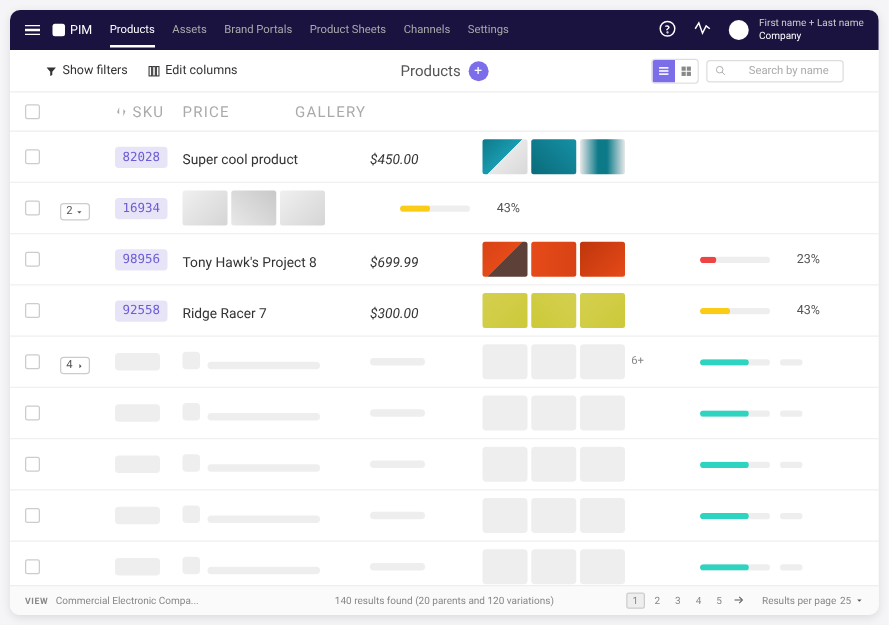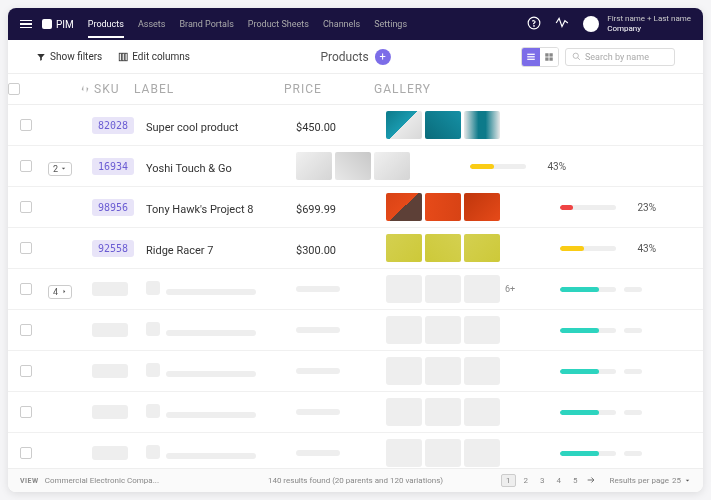--- a/index.html
+++ b/index.html
@@ -21,39 +21,39 @@
 .topbar .user-company { color: #fff; }
 
 .toolbar { display: flex; align-items: center; padding: 8px 28px; height: 34px; border-bottom: 1px solid #eee; font-size: 10px; }
 .toolbar .tool-btn { display: flex; align-items: center; gap: 4px; margin-right: 16px; cursor: pointer; color: #333; }
 .toolbar .page-title { position: absolute; left: 50%; transform: translateX(-50%); display: flex; align-items: center; gap: 6px; font-size: 12px; color: #555; }
 .toolbar .add-btn { width: 16px; height: 16px; background: #7c6de8; border-radius: 50%; color: #fff; display: flex; align-items: center; justify-content: center; font-size: 11px; }
 .toolbar .right-tools { margin-left: auto; display: flex; align-items: center; gap: 6px; }
 .toolbar .view-toggle { display: flex; border: 1px solid #ddd; border-radius: 3px; overflow: hidden; }
 .toolbar .view-btn { width: 18px; height: 18px; display: flex; align-items: center; justify-content: center; background: #fff; }
 .toolbar .view-btn.active { background: #7c6de8; color: #fff; }
-.toolbar .search-box { border: 1px solid #ddd; border-radius: 3px; padding: 3px 6px; display: flex; align-items: center; gap: 4px; width: 110px; font-size: 9px; color: #aaa; }
+.toolbar .search-box { border: 1px solid #ddd; border-radius: 3px; padding: 3px 6px; display: flex; align-items: center; gap: 18px; width: 110px; font-size: 9px; color: #aaa; }
 
 .table-container { flex: 1; overflow: auto; position: relative; }
-.table-header { display: flex; align-items: center; padding: 8px 0; font-size: 12px; color: #aaa; letter-spacing: 1px; border-bottom: 1px solid #eee; }
+.table-header { display: flex; align-items: center; padding: 8px 12px; font-size: 12px; color: #aaa; letter-spacing: 1px; border-bottom: 1px solid #eee; }
 .col-check { width: 28px; }
 .col-expand { width: 44px; }
 .col-sku { width: 54px; display: flex; align-items: center; gap: 4px; }
 .col-label { width: 150px; }
 .col-price { width: 90px; }
 .col-gallery { width: 170px; }
 .col-complete { flex: 1; text-align: left; padding-left: 4px; }
 
 .checkbox { width: 12px; height: 12px; border: 1px solid #ccc; border-radius: 2px; cursor: pointer; }
 .expand-badge { display: inline-flex; align-items: center; gap: 2px; border: 1px solid #ccc; border-radius: 3px; padding: 1px 4px; font-size: 9px; color: #555; cursor: pointer; }
 
 .row { display: flex; align-items: center; padding: 6px 12px; border-bottom: 1px solid #f0f0f0; min-height: 38px; }
 .row .sku-badge { background: #e8e4f8; color: #6b5dd3; padding: 3px 6px; border-radius: 3px; font-size: 10px; font-family: monospace; }
 .row .label-text { font-size: 11px; color: #333; }
-.row .price-text { font-size: 11px; color: #333; }
+.row .price-text { font-size: 11px; color: #333; font-style: italic; }
 .row .gallery { display: flex; gap: 3px; align-items: center; }
 .row .thumb { width: 36px; height: 28px; border-radius: 2px; }
 .row .more-count { font-size: 9px; color: #888; margin-left: 2px; }
 .row .progress-wrap { display: flex; align-items: center; gap: 8px; }
 .row .progress-bar { width: 56px; height: 5px; background: #eee; border-radius: 3px; overflow: hidden; }
 .row .progress-fill { height: 100%; border-radius: 3px; }
 .row .percent { font-size: 10px; color: #555; width: 32px; text-align: right; }
 
 .skeleton { background: #eee; border-radius: 3px; }
 .sk-sku { width: 36px; height: 14px; }
@@ -171,21 +171,20 @@
       <div class="col-check">
           <div class="checkbox"></div>
         </div>
       <div class="col-expand"></div>
       <div class="col-sku">
         <svg width="10" height="10" viewBox="0 0 24 24" fill="#aaa">
             <path d="M8 3v14l-4-4M16 21V7l4 4"></path>
           </svg>
         <span>SKU</span>
       </div>
-      <div class="col-label">LABEL</div>
       <div class="col-price">PRICE</div>
       <div class="col-gallery">GALLERY</div>
     </div>
 
     <div id="rows-container">
         <div class="row">
     <div class="col-check">
             <div class="checkbox"></div>
           </div>
     <div class="col-expand"></div>
@@ -205,21 +204,20 @@
         <div class="row">
     <div class="col-check">
             <div class="checkbox"></div>
           </div>
     <div class="col-expand"><span class="expand-badge">2 <svg width="7" height="7" viewBox="0 0 24 24" fill="#555">
                 <path d="M6 9l6 6 6-6z"></path>
               </svg></span></div>
     <div class="col-sku">
             <span class="sku-badge">16934</span>
           </div>
-    <div class="col-label"><span class="label-text">Yoshi Touch &amp; Go</span></div>
     <div class="col-gallery">
             <div class="gallery">
               <div class="thumb thumb-grey"></div>
               <div class="thumb thumb-grey2"></div>
               <div class="thumb thumb-grey"></div>
             </div>
           </div>
     <div class="col-complete">
             <div class="progress-wrap">
       <div class="progress-bar">

